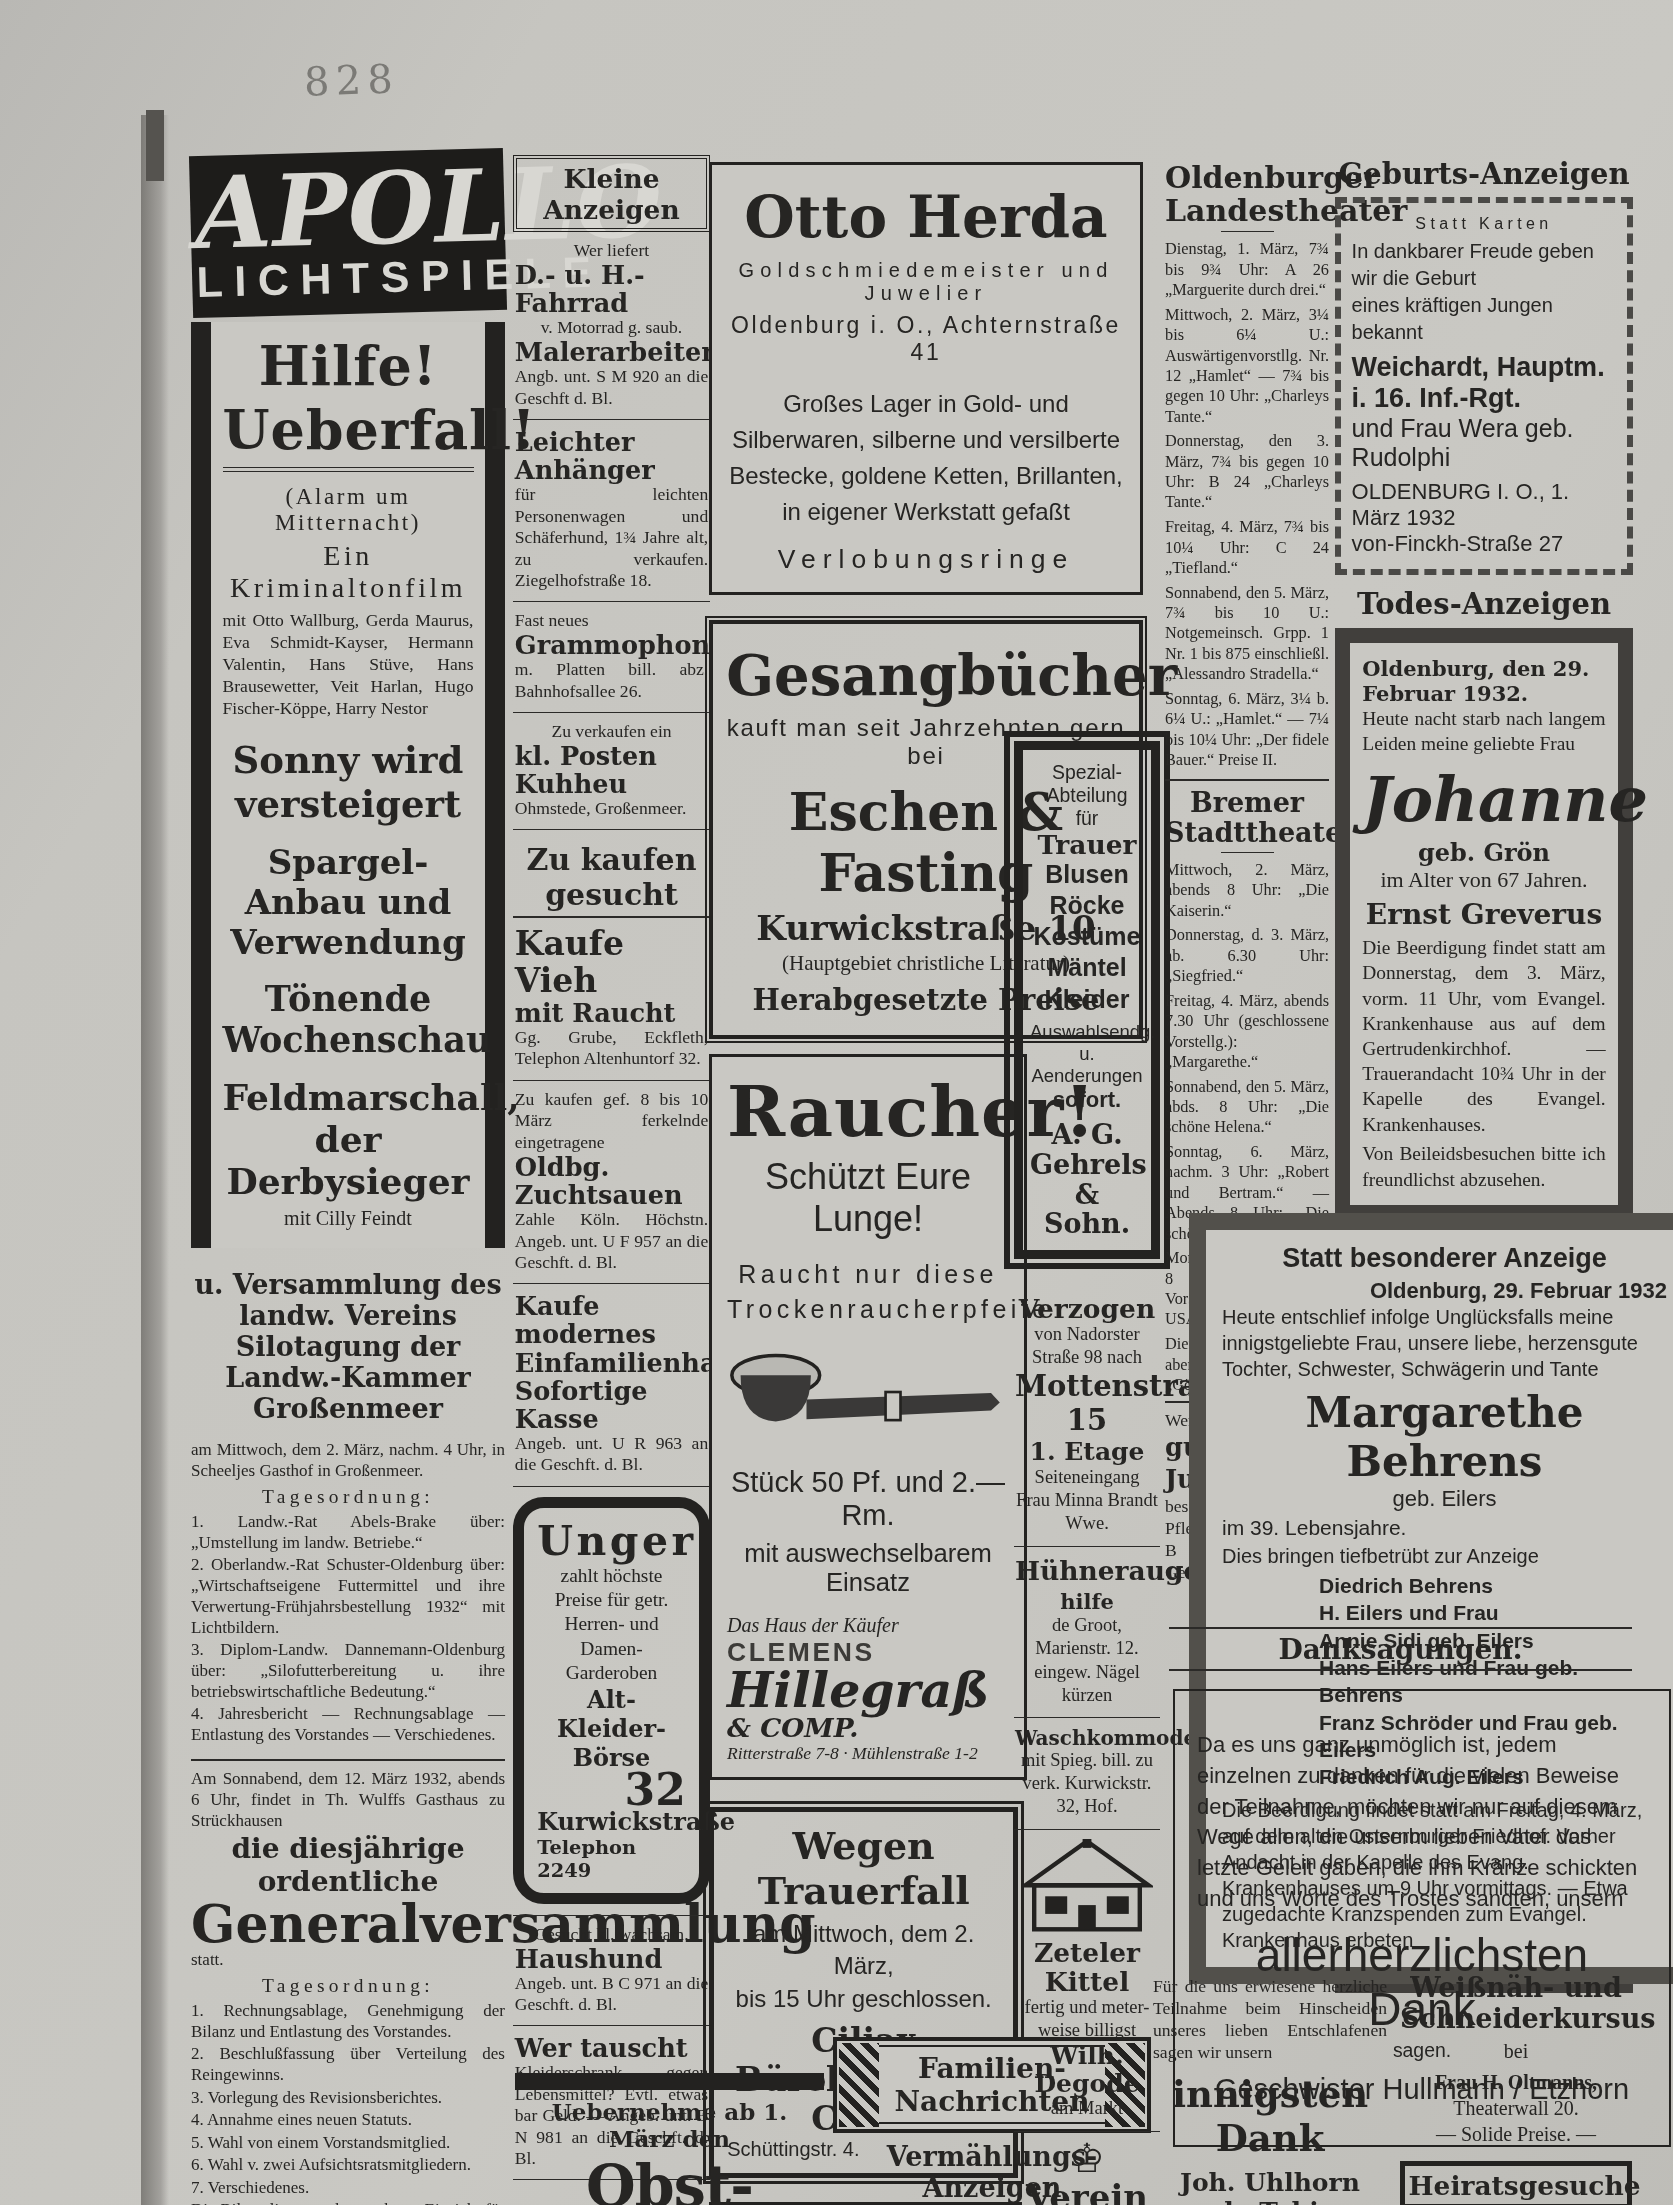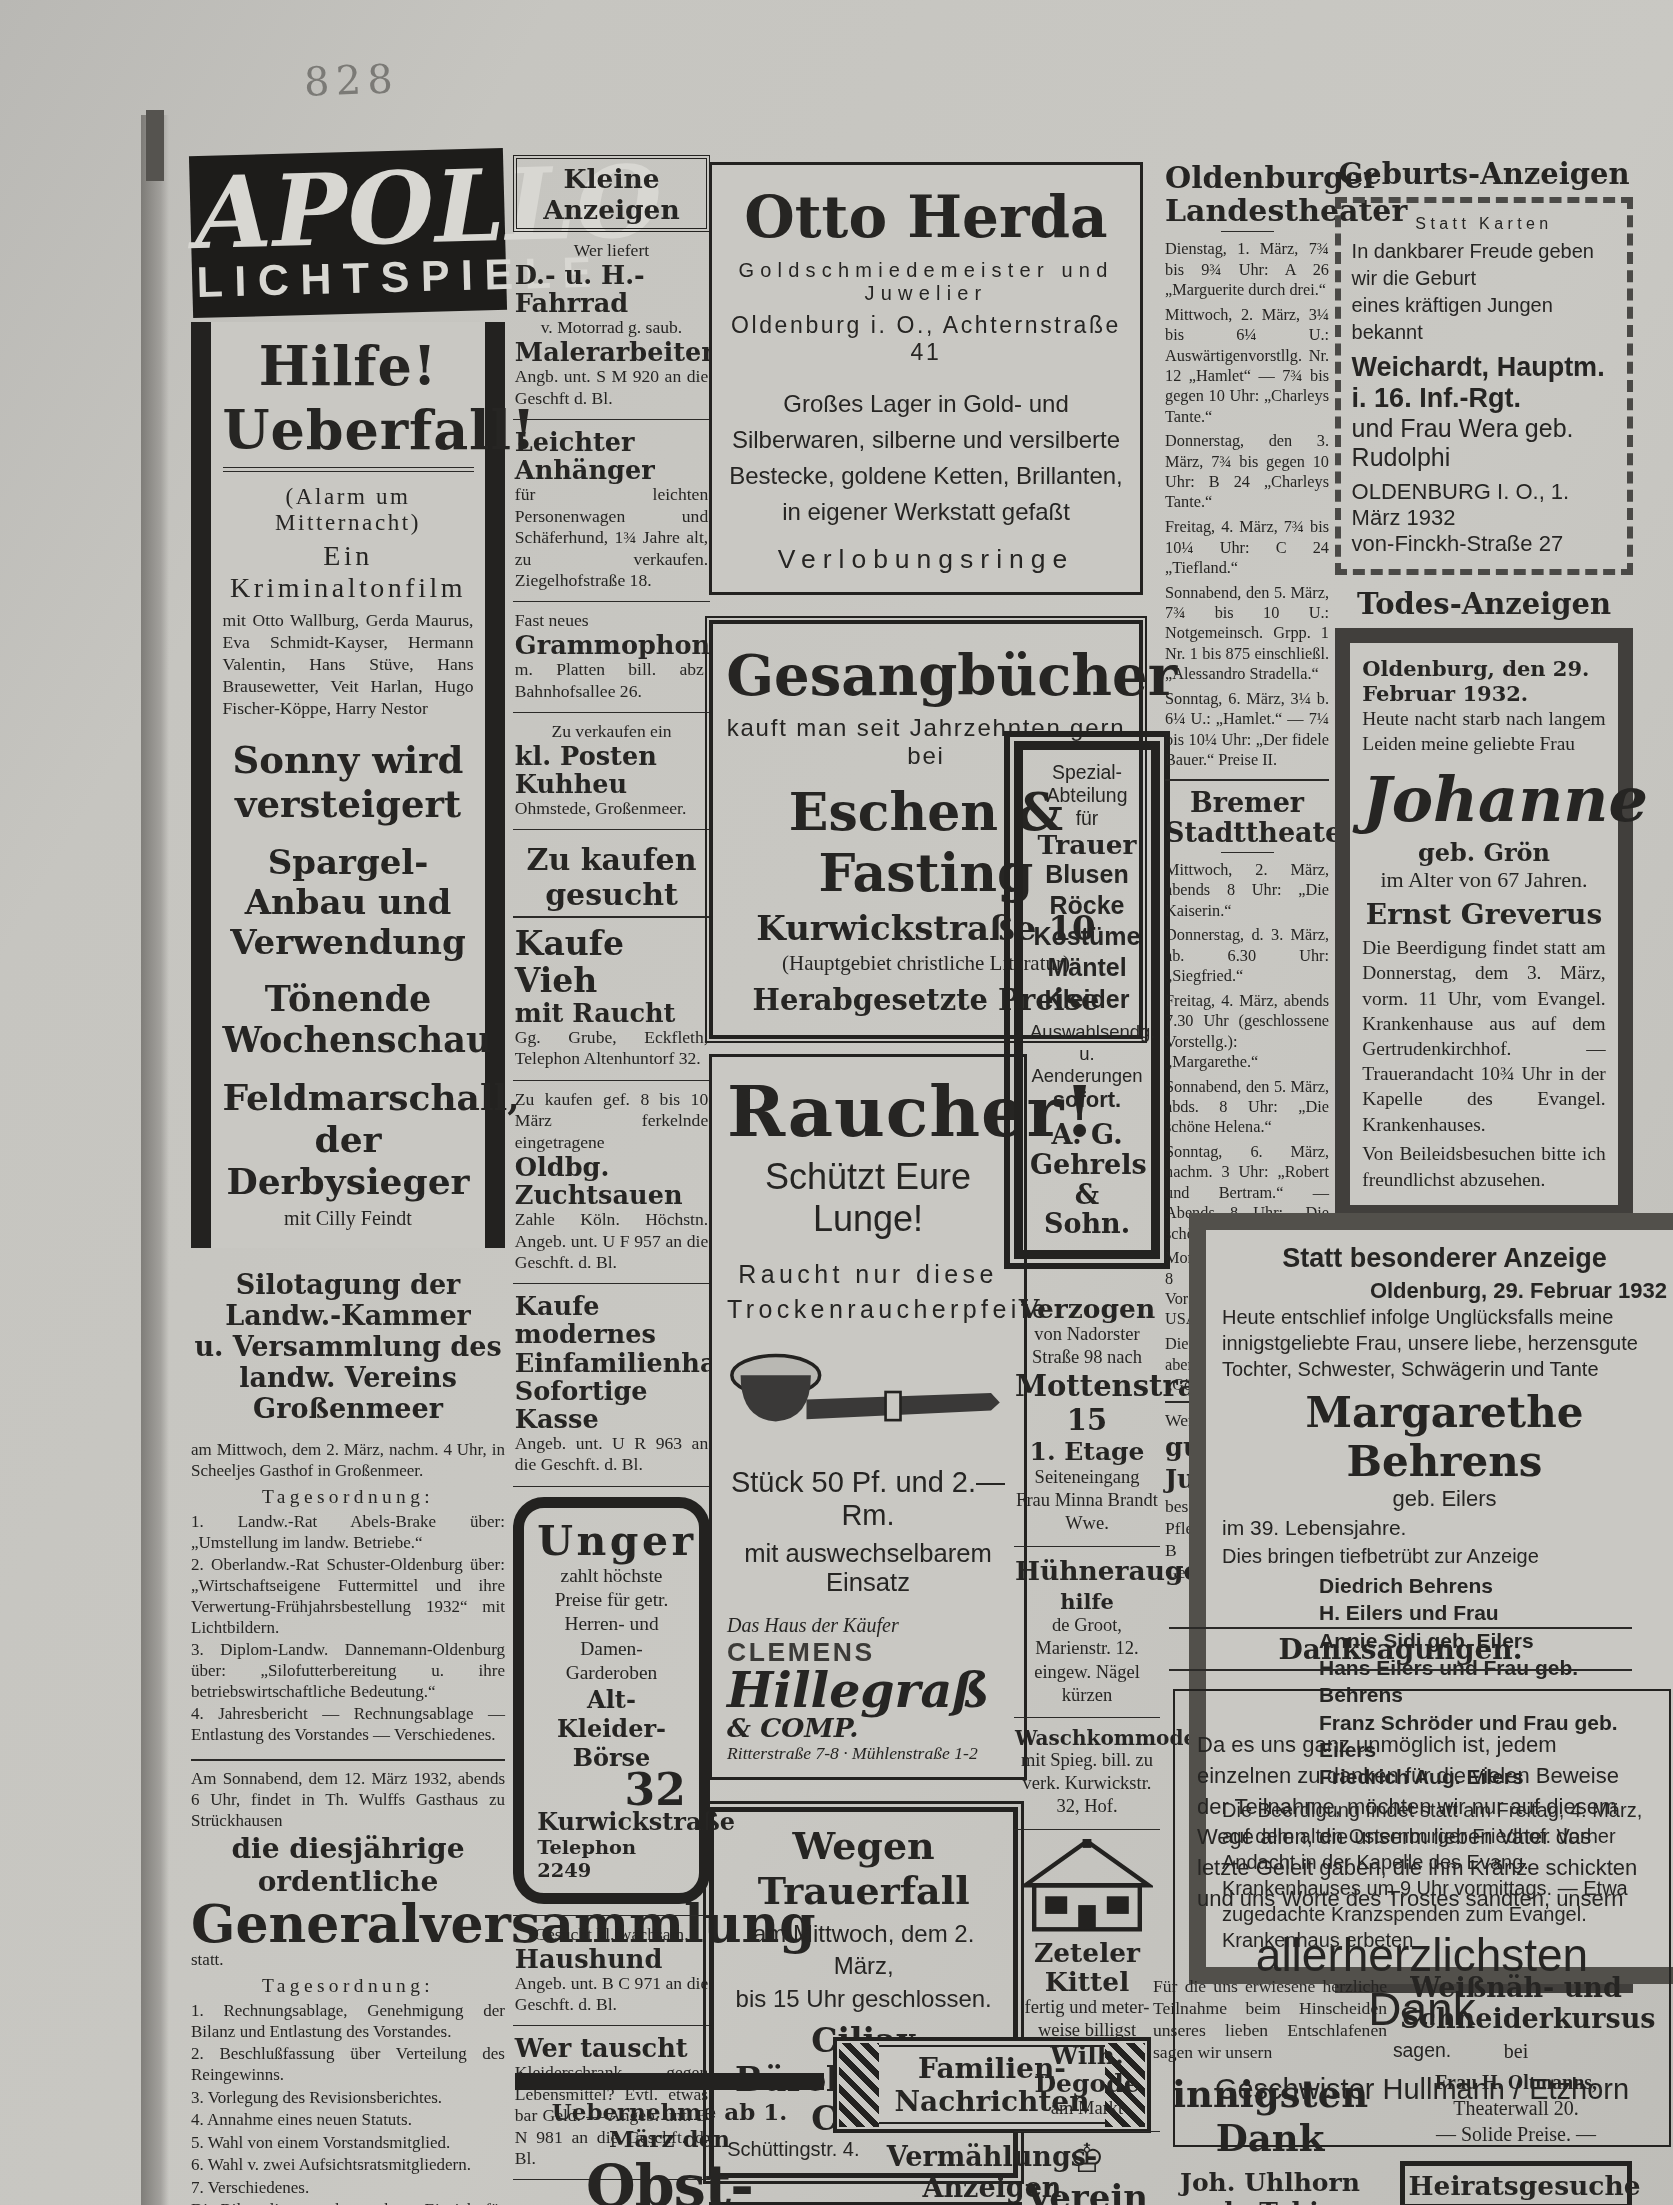--- a/index.html
+++ b/index.html
@@ -168,22 +168,22 @@
       <div class="cast">mit Otto Wallburg, Gerda Maurus, Eva Schmidt-Kayser, Hermann Valentin, Hans Stüve, Hans Brausewetter, Veit Harlan, Hugo Fischer-Köppe, Harry Nestor</div>
       <div class="film" style="font-size:37px;margin-top:17.6px;">Sonny wird versteigert</div>
       <div class="film" style="font-size:34px;margin-top:16px;">Spargel-</div>
       <div class="film" style="font-size:34px;">Anbau und Verwendung</div>
       <div class="film" style="font-size:35px;margin-top:16px;">Tönende Wochenschau</div>
       <div class="film" style="font-size:36px;margin-top:16px;">Feldmarschall,</div>
       <div class="film" style="font-size:36px;">der Derbysieger</div>
       <div class="c" style="font-size:20px;margin-top:5.3px;">mit Cilly Feindt</div>
     </div>
     <div id="silotagung" class="ad" style="margin-top:21px;">
+      <div class="t">u. Versammlung des landw. Vereins</div>
       <div class="t">Silotagung der Landw.-Kammer</div>
-      <div class="t">u. Versammlung des landw. Vereins</div>
       <div class="t">Großenmeer</div>
       <div class="small j" style="margin-top:16px;">am Mittwoch, dem 2. März, nachm. 4 Uhr, in Scheeljes Gasthof in Großenmeer.</div>
       <div class="agendalabel">Tagesordnung:</div>
       <div class="agenda">
           <div>1. Landw.-Rat Abels-Brake über: „Umstellung im landw. Betriebe.“</div>
           <div>2. Oberlandw.-Rat Schuster-Oldenburg über: „Wirtschaftseigene Futtermittel und ihre Verwertung-Frühjahrsbestellung 1932“ mit Lichtbildern.</div>
           <div>3. Diplom-Landw. Dannemann-Oldenburg über: „Silofutterbereitung u. ihre betriebswirtschaftliche Bedeutung.“</div>
           <div>4. Jahresbericht — Rechnungsablage — Entlastung des Vorstandes — Verschiedenes.</div>
         </div>
     </div>

